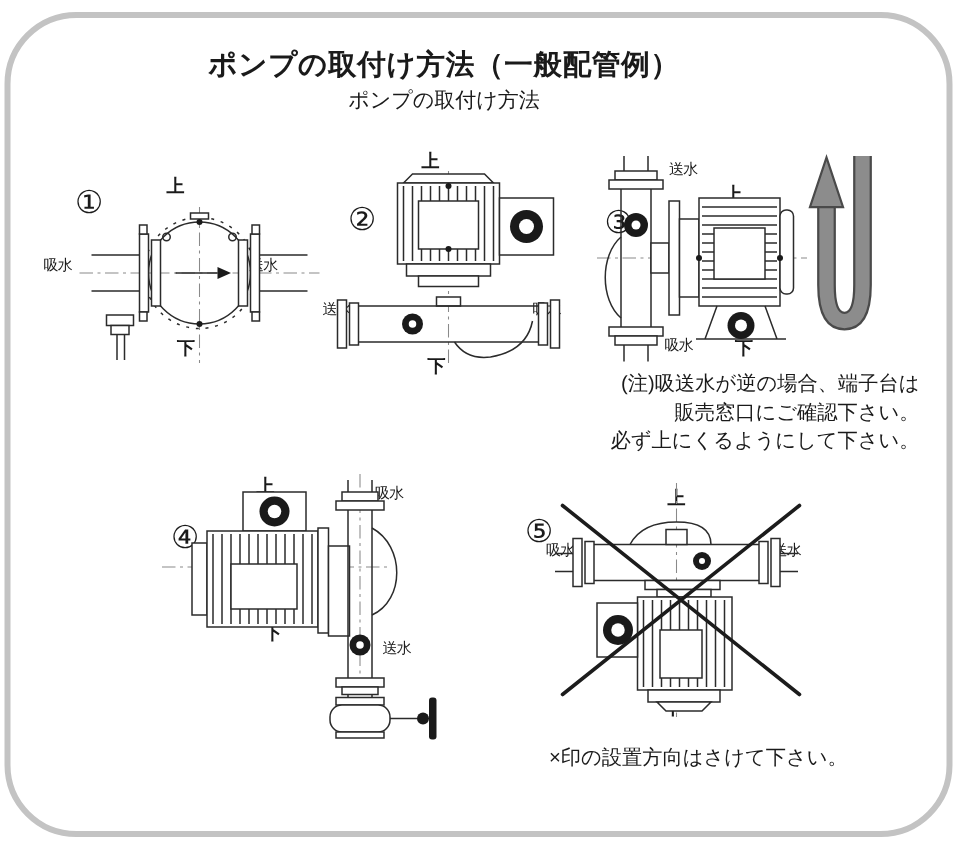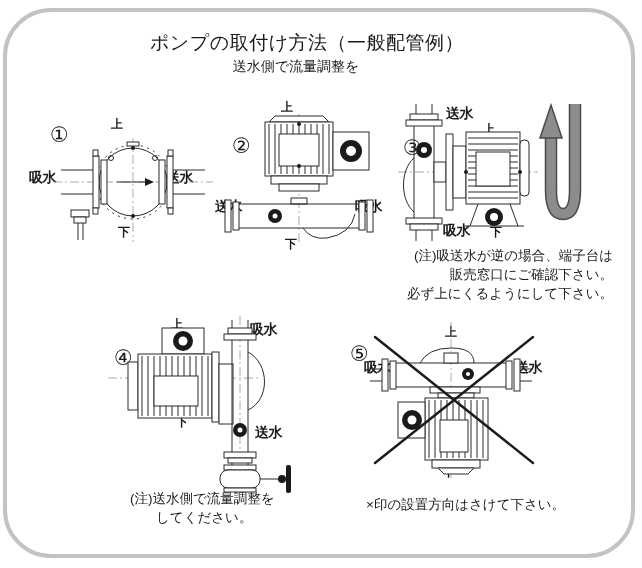--- a/index.html
+++ b/index.html
@@ -1,44 +1,44 @@
 <!DOCTYPE html>
 <html><head>
 <meta charset="utf-8">
 <style>
   html,body { margin:0; padding:0; background:#fff; }
   .canvas { position:relative; width:642px; height:568px; background:#ffffff;
             font-family:"Liberation Sans","DejaVu Sans",sans-serif; color:#1a1a1a; overflow:hidden; }
   .frame { position:absolute; left:3px; top:8px; width:632px; height:550px;
            border:4px solid #c3c3c3; border-radius:48px; box-sizing:border-box; background:#fff; }
   .title { position:absolute; top:30px; left:0; width:592px; text-align:center;
-           font-size:19px; font-weight:normal; letter-spacing:0.5px;padding-left:11px; }
+           font-size:19px; font-weight:bold; letter-spacing:0.5px; }
   .subtitle { position:absolute; top:58px; left:0; width:592px; text-align:center; font-size:14px; }
   .diagram { position:absolute; }
   .num { position:absolute; font-size:21px; line-height:21px; font-family:"DejaVu Sans",sans-serif; }
   .dir { position:absolute; font-size:12px; font-weight:bold; line-height:13px; }
-  .port { position:absolute; font-size:14px; font-weight:bold; line-height:9px; letter-spacing:-0.5px; }
+  .port { position:absolute; font-size:10px; font-weight:normal; line-height:9px; letter-spacing:-0.5px; }
   .note { position:absolute; font-size:13.5px; line-height:19px; }
   .note .ind { padding-left:26px; }
   svg { position:absolute; overflow:visible; }
   .ln { stroke:#2b2b2b; stroke-width:1; fill:none; }
   .lnf { stroke:#2b2b2b; stroke-width:1; fill:#ffffff; }
   .cl { stroke:#8a8a8a; stroke-width:0.7; stroke-dasharray:9 3 2 3; fill:none; }
   .dk { fill:#1a1a1a; stroke:none; }
   .wh { fill:#ffffff; stroke:none; }
   .xmark { stroke:#1c1c1c; stroke-width:2.4; fill:none; stroke-linecap:round; }
 </style>
 </head>
 <body>
 
 <div class="canvas">
   <div class="frame"></div>
 
   <div class="title">ポンプの取付け方法（一般配管例）</div>
-  <div class="subtitle">送水側で流量調整を</div>
+  <div class="subtitle">ポンプの取付け方法</div>
 
   <div class="diagram" style="left:28px;top:112px;width:190px;height:140px;">
     <div class="num" style="left:22px;top:13px;">①</div>
     <div class="dir" style="left:83px;top:6px;">上</div>
     <div class="port" style="left:1px;top:61px;">吸水</div>
     <div class="port" style="left:138px;top:61px;">送水</div>
     <div class="dir" style="left:90px;top:114px;">下</div>
     <svg style="left:25px;top:24px;" width="160" height="108" viewBox="0 0 160 108">
       <path class="cl" d="M0 46 H160 M80 2 V106"></path>
       <circle class="ln" cx="80" cy="46" r="34"></circle>
@@ -172,24 +172,20 @@
         <rect class="lnf" x="116" y="153" width="32" height="5"></rect>
         <rect class="lnf" x="112" y="158" width="40" height="18" rx="8"></rect>
         <rect class="lnf" x="116" y="176" width="32" height="4"></rect>
         <path class="ln" d="M152 167 H178"></path>
         <circle class="dk" cx="174" cy="167" r="4"></circle>
         <rect class="dk" x="178" y="153" width="5" height="28" rx="2"></rect>
       </g>
     </svg>
   </div>
 
-  <div class="note" style="left:130px;top:489px;">
-    <div>(注)送水側で流量調整を</div>
-    <div class="ind">してください。</div>
-  </div>
 
   <div class="diagram" style="left:348px;top:320px;width:200px;height:166px;">
     <div class="num" style="left:2px;top:24px;">⑤</div>
     <div class="dir" style="left:97px;top:6px;">上</div>
     <div class="port" style="left:16px;top:43px;">吸水</div>
     <div class="port" style="left:167px;top:43px;">送水</div>
     <div class="dir" style="left:95px;top:146px;">下</div>
     <svg style="left:14px;top:2px;" width="178" height="162" viewBox="0 0 178 162">
       <path class="cl" d="M89 0 V156"></path>
       <path class="ln" d="M8 47 H20 M8 59 H20 M158 47 H170 M158 59 H170"></path>

